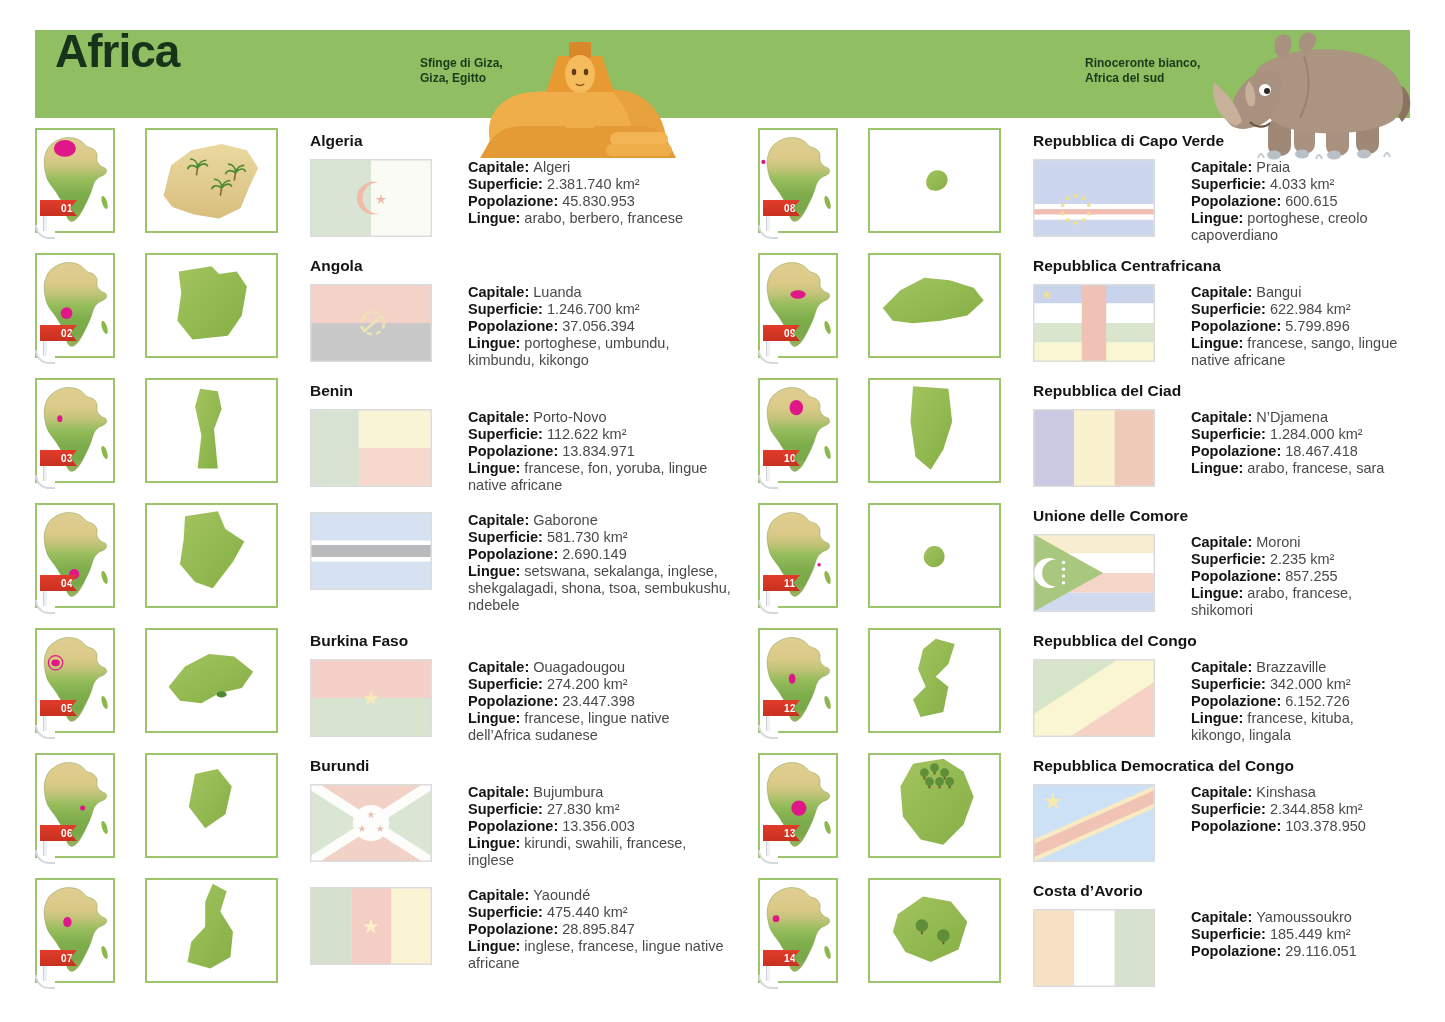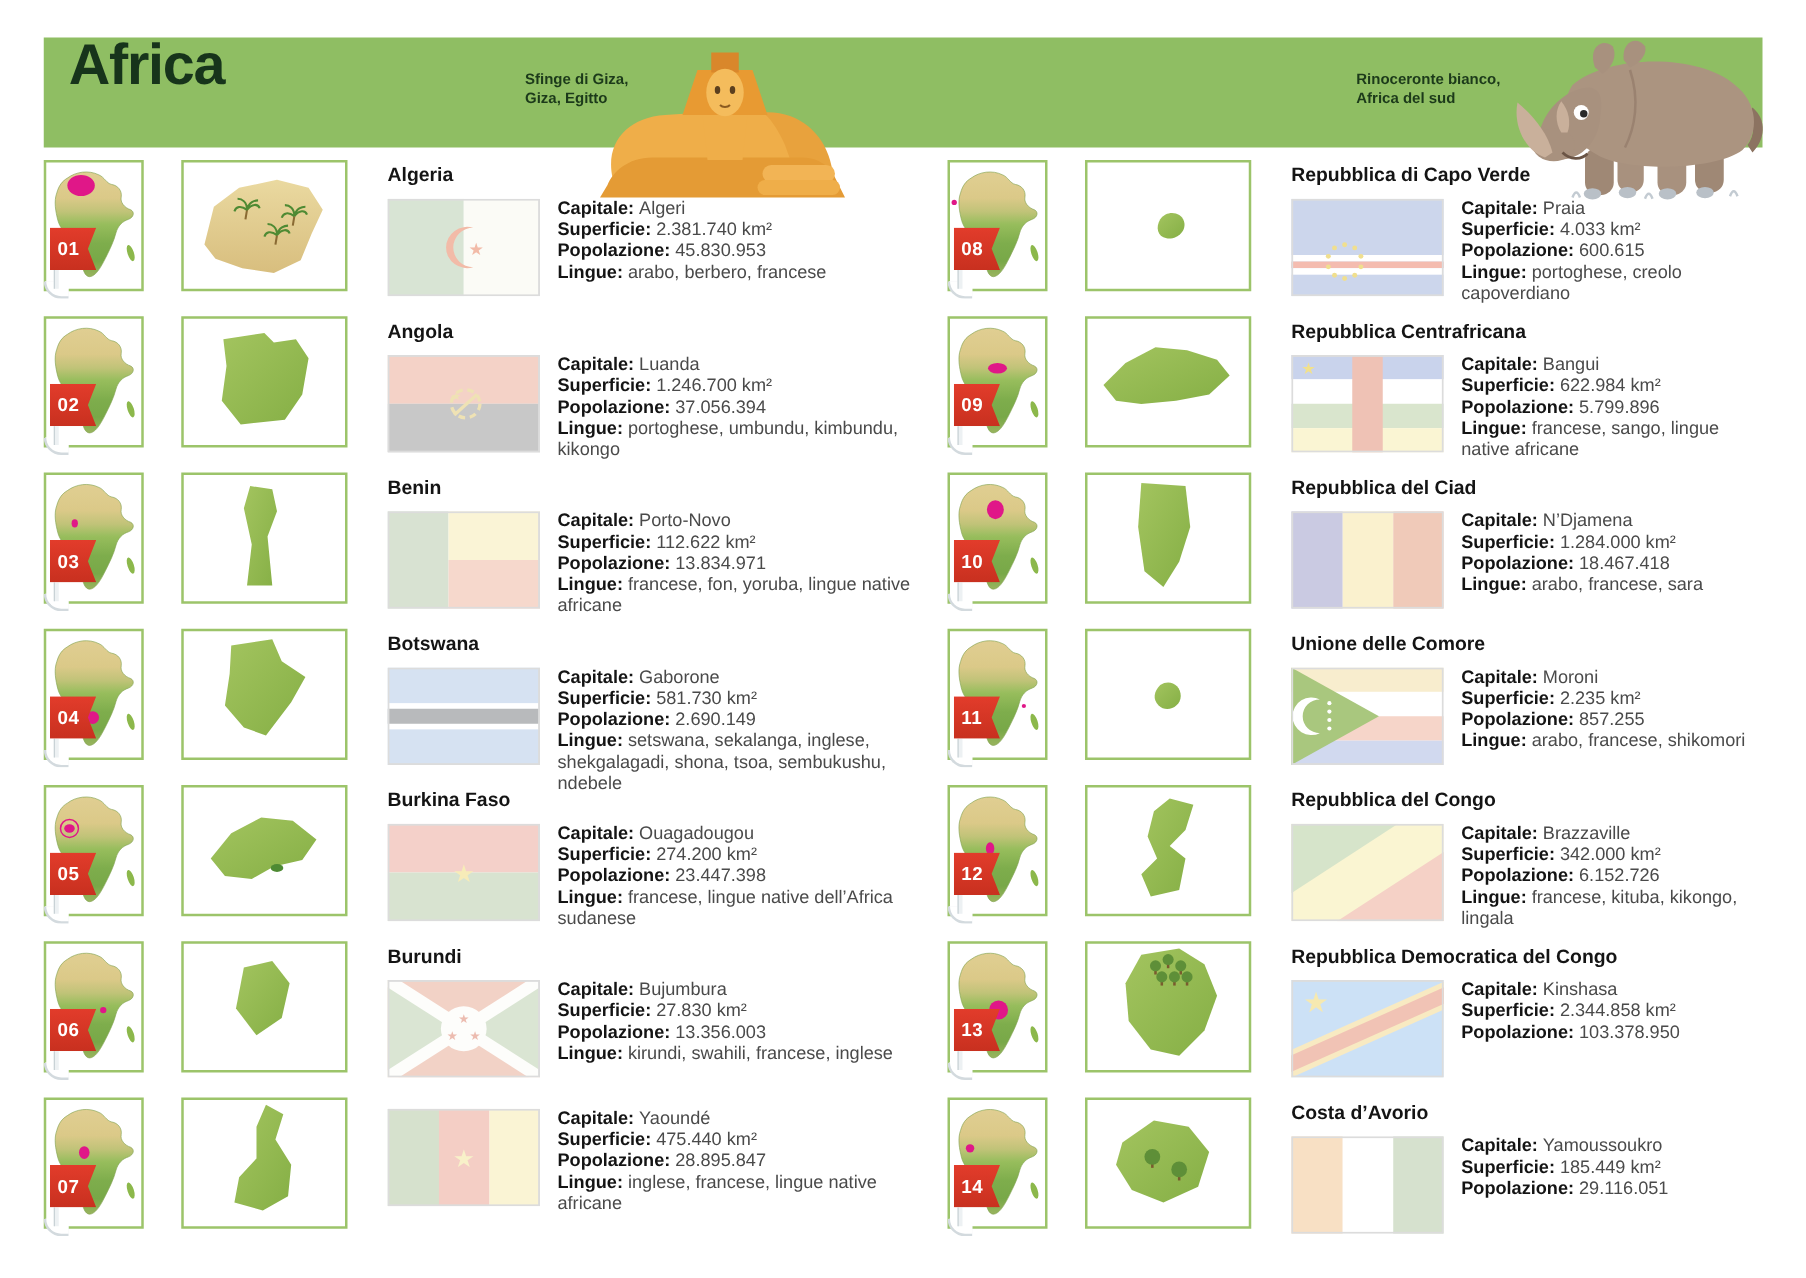--- a/index.html
+++ b/index.html
@@ -21,34 +21,34 @@
   .col-left{left:35px;width:700px;}
   .col-right{left:758px;width:652px;}
   .country-row{position:absolute;left:0;width:100%;height:105px;}
   .tile{position:absolute;top:0;height:105px;background:#fff;border:2px solid #9CC46A;box-sizing:border-box;}
   .tile-africa{left:0;width:80px;}
   .tile-shape{left:110px;width:133px;}
   .tile svg{display:block;}
   .africa-wrap{width:76px;height:101px;}
   .shape-wrap{width:129px;height:101px;}
   .badge{
-    position:absolute;left:3px;bottom:15px;width:37px;height:34px;z-index:3;
+    position:absolute;left:3px;bottom:15px;width:37px;height:16px;z-index:3;
     background:linear-gradient(180deg,#E23C2B,#C8301F);
     clip-path:polygon(0 0,100% 0,82% 50%,100% 100%,0 100%);
-    color:#fff;font-size:15px;font-weight:bold;display:flex;align-items:center;
-    padding-left:6px;box-sizing:border-box;letter-spacing:.5px;
+    color:#fff;font-size:10px;font-weight:bold;display:flex;align-items:center;
+    padding-left:21px;box-sizing:border-box;letter-spacing:.5px;
   }
   .pole{position:absolute;left:6px;bottom:0px;width:3px;height:15px;background:#EDF1F3;border-left:1px solid #C9D2D6;z-index:2;}
   .curl{position:absolute;left:-2px;bottom:-8px;width:18px;height:12px;border-left:2px solid #D3DADE;border-bottom:2px solid #D3DADE;border-bottom-left-radius:14px;background:#fff;z-index:1;}
   
   .info{position:absolute;left:275px;top:0;right:0;}
   .cname{font-size:15.5px;font-weight:bold;color:#141414;padding-top:4px;}
   .ibody{display:flex;margin-top:9px;}
   .flag-wrap{flex:0 0 122px;width:122px;height:78px;}
-  .details{flex:1;margin-left:14px;font-size:14.5px;line-height:17px;color:#4A4A4A;}
+  .details{flex:1;margin-left:36px;font-size:14.5px;line-height:17px;color:#4A4A4A;}
   .detail .lbl{font-weight:bold;color:#141414;}
   .detail .val{margin-left:4px;}
 </style>
 </head>
 <body>
 
 <div class="header-band"></div>
 <div class="page-title">Africa</div>
 
 <div class="caption caption-left">
@@ -339,21 +339,20 @@
               <linearGradient id="sandg" x1="0" y1="0" x2="0" y2="1">
                 <stop offset="0" stop-color="#EAD9A0"></stop>
                 <stop offset="1" stop-color="#D8BE7E"></stop>
               </linearGradient>
             </defs>
             <path d="M29,9 L55,5 L61,19 L76,29 L67,45 L51,66 L37,61 L25,47 L28,27 Z" fill="url(#sg)"></path>
           </svg>
         </div>
     </div>
     <div class="info">
-      <div class="cname">Botswana</div>
       <div class="ibody">
         <div class="flag-wrap"><svg width="122" height="78" viewBox="0 0 160 104" preserveAspectRatio="none">
               <rect width="160" height="104" fill="#D6E2F2"></rect>
               <rect y="38" width="160" height="28" fill="#FFFFFF"></rect>
               <rect y="44" width="160" height="16" fill="#B8BABC"></rect>
               <rect x="1" y="1" width="158" height="102" fill="none" stroke="#DCDCDC" stroke-width="2"></rect>
             </svg></div>
         <div class="details">
           <div class="detail"><span class="lbl">Capitale:</span><span class="val">Gaborone</span></div>
           <div class="detail"><span class="lbl">Superficie:</span><span class="val">581.730 km²</span></div>

